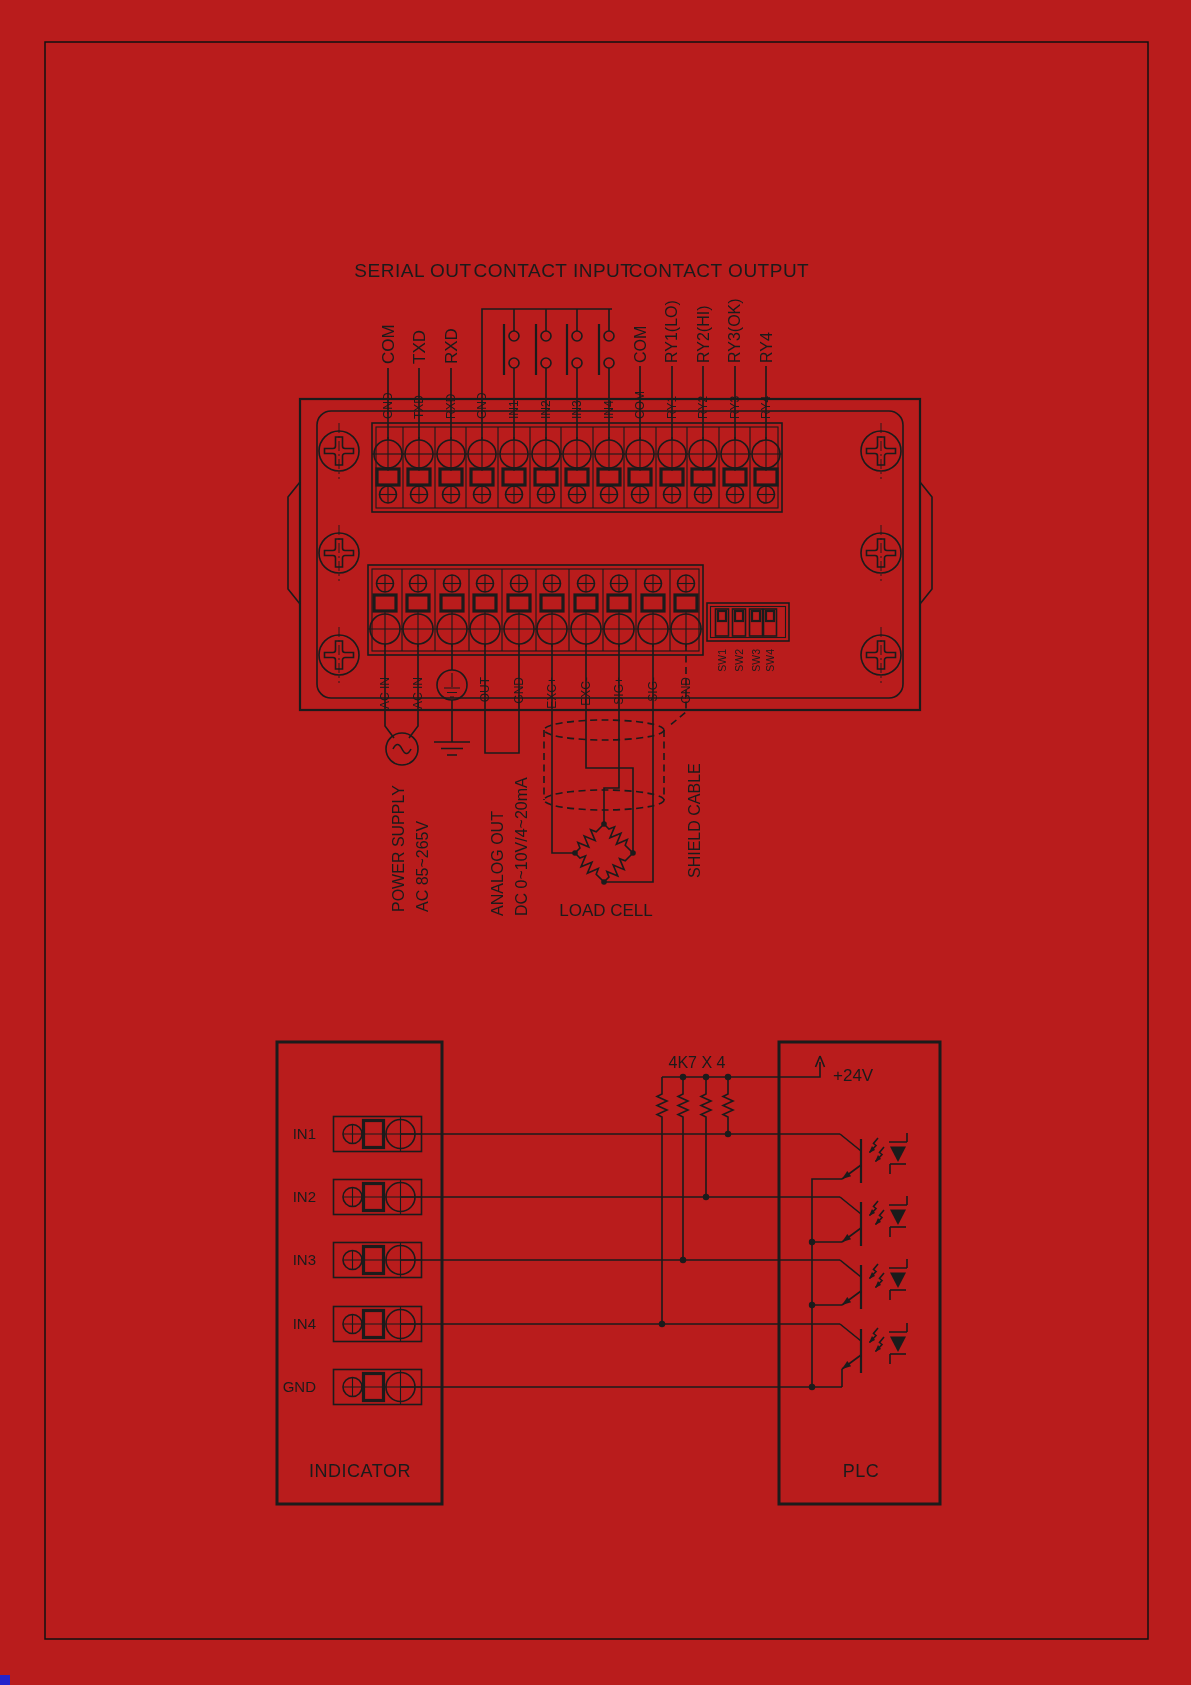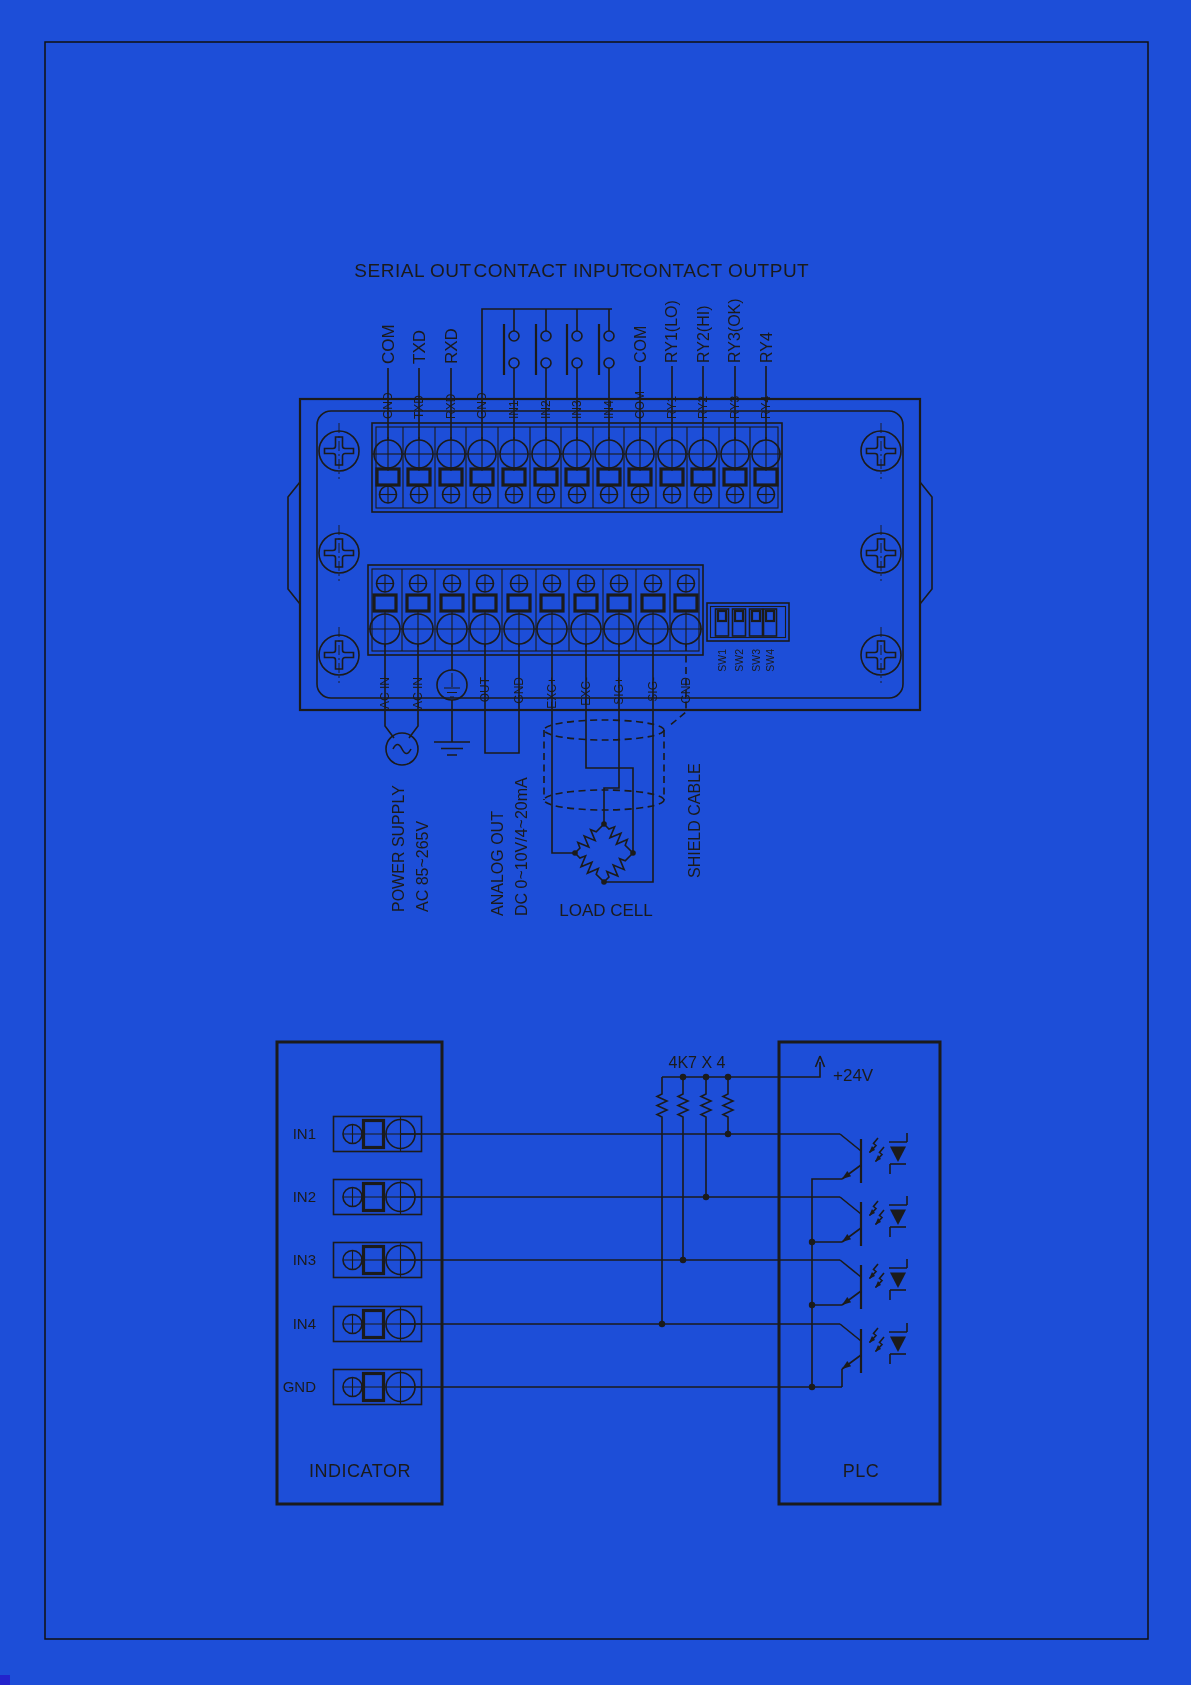--- a/index.html
+++ b/index.html
@@ -1,16 +1,16 @@
 <!DOCTYPE html>
 <html><head>
 <meta charset="utf-8">
 <style>
   html,body{margin:0;padding:0;background:#ffffff;}
-  .page{width:1191px;height:1685px;position:relative;background:#1d4ed8;}
+  .page{width:1191px;height:1685px;position:relative;background:#b91c1c;}
   svg{display:block;}
   text{font-family:"Liberation Sans","DejaVu Sans",sans-serif;fill:#1b1b1b;}
   .ln{stroke:#1b1b1b;fill:none;stroke-width:1.6;}
   .ln2{stroke:#1b1b1b;fill:none;stroke-width:2.2;}
   .ln3{stroke:#1b1b1b;fill:none;stroke-width:3;}
   .thin{stroke:#1b1b1b;fill:none;stroke-width:1.1;}
   .bold{stroke:#1b1b1b;fill:none;stroke-width:3.2;}
   .dash{stroke-dasharray:7 4.5;}
   .dd{stroke:#1b1b1b;stroke-width:0.9;stroke-dasharray:10 3 2 3;}
   .dot{fill:#1b1b1b;stroke:none;}

